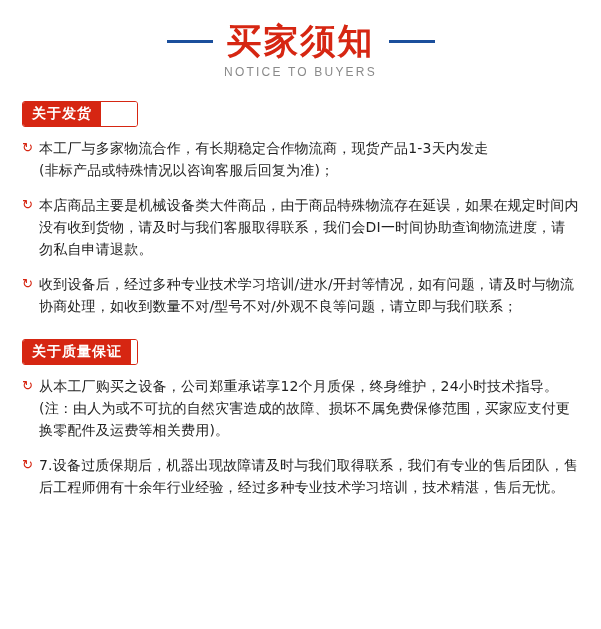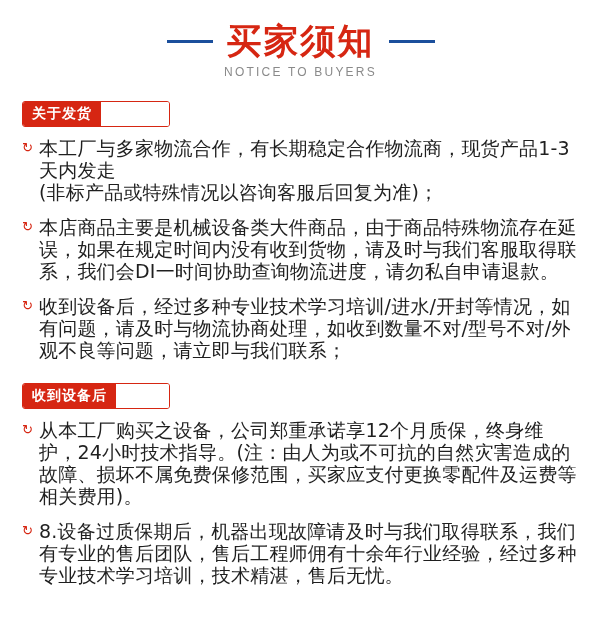--- a/index.html
+++ b/index.html
@@ -54,21 +54,21 @@
     letter-spacing: 2.2px;
     color: #8a8a8a;
     font-family: "Liberation Sans", sans-serif;
   }
 
   
   .section-head {
     margin-top: 22px;
     display: flex;
     align-items: stretch;
-    width: 148px;
+    width: 116px;
     height: 26px;
     border: 1px solid #d62612;
     border-radius: 3px;
     overflow: hidden;
     box-sizing: border-box;
   }
   .section-head .tab {
     background: #d62612;
     color: #ffffff;
     font-size: 14px;
@@ -98,21 +98,21 @@
   .bullet {
     color: #d62612;
     font-size: 13px;
     line-height: 22px;
     width: 17px;
     flex: 0 0 17px;
     text-align: left;
     font-family: "DejaVu Sans", sans-serif;
   }
   .text {
-    font-size: 19px;
+    font-size: 14px;
     line-height: 22px;
     color: #1f1f1f;
     letter-spacing: 0.2px;
     font-family: "DejaVu Sans", "Liberation Sans", sans-serif;
     flex: 1;
     white-space: pre-line;
   }
 </style>
 </head>
 <body>
@@ -142,27 +142,27 @@
       <span class="bullet">↻</span>
       <span class="text">本店商品主要是机械设备类大件商品，由于商品特殊物流存在延误，如果在规定时间内没有收到货物，请及时与我们客服取得联系，我们会DI一时间协助查询物流进度，请勿私自申请退款。</span>
     </div>
     <div class="item">
       <span class="bullet">↻</span>
       <span class="text">收到设备后，经过多种专业技术学习培训/进水/开封等情况，如有问题，请及时与物流协商处理，如收到数量不对/型号不对/外观不良等问题，请立即与我们联系；</span>
     </div>
   </div>
 
   <div class="section-head">
-    <span class="tab">收到设备后</span>
+    <span class="tab">关于质量保证</span>
     <span class="tab-fill"></span>
   </div>
   <div class="list">
     <div class="item">
       <span class="bullet">↻</span>
       <span class="text">从本工厂购买之设备，公司郑重承诺享12个月质保，终身维护，24小时技术指导。(注：由人为或不可抗的自然灾害造成的故障、损坏不属免费保修范围，买家应支付更换零配件及运费等相关费用)。</span>
     </div>
     <div class="item">
       <span class="bullet">↻</span>
-      <span class="text">8.设备过质保期后，机器出现故障请及时与我们取得联系，我们有专业的售后团队，售后工程师佣有十余年行业经验，经过多种专业技术学习培训，技术精湛，售后无忧。</span>
+      <span class="text">7.设备过质保期后，机器出现故障请及时与我们取得联系，我们有专业的售后团队，售后工程师佣有十余年行业经验，经过多种专业技术学习培训，技术精湛，售后无忧。</span>
     </div>
   </div>
 
 </div>
 
 </body></html>

